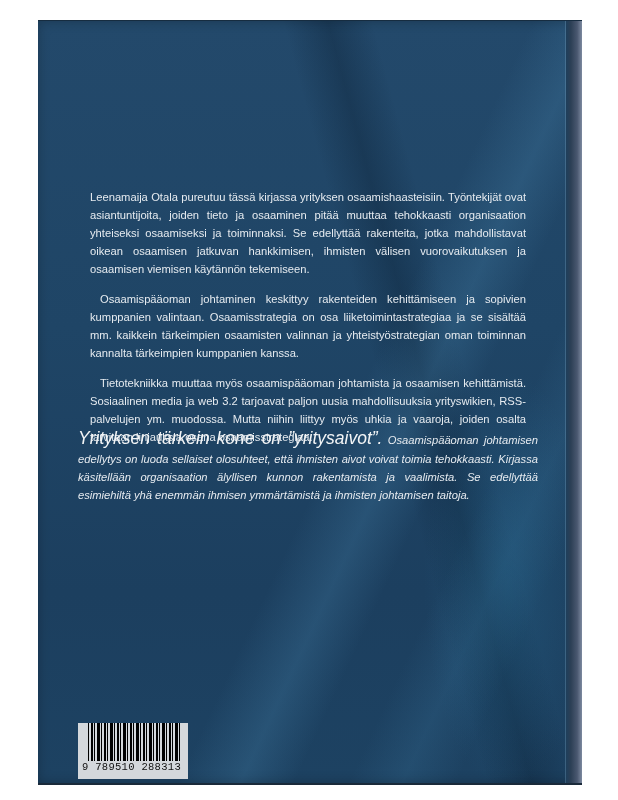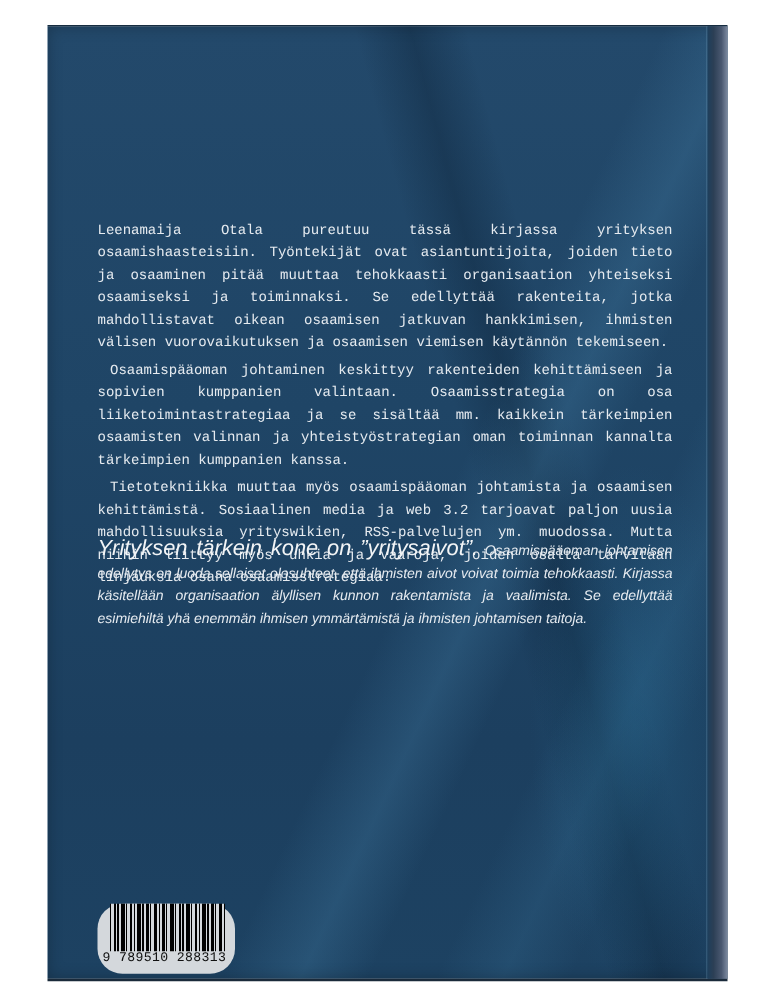--- a/index.html
+++ b/index.html
@@ -25,36 +25,35 @@
     background:rgba(120,160,190,0.35);
   }
   .heading {
     position:absolute; left:40px; top:64px; width:480px;
     color:#f2f4f6; font-size:17.5px; line-height:21px; letter-spacing:0.05px;
   }
   .body {
     position:absolute; left:40px; top:155px; width:460px;
     color:#e6ebf0; font-size:11.2px; line-height:18px; text-align:justify;
   }
-  .body p { margin:0;font-family:Liberation Mono, monospace; }
+  .body p { margin:12px; }
   .body p.indent { text-indent:10px; margin-top:4px; }
   .tagline {
     position:absolute; left:40px; top:405px; width:460px;
     color:#e6ebf0; font-size:11.2px; line-height:18px; text-align:justify;font-style:italic;
   }
   .tagline .big { font-size:17.5px; color:#f2f4f6; line-height:24px; }
   .credits {
     position:absolute; left:40px; top:625px; width:300px;
     color:#dfe6ec; font-size:9.6px; line-height:12.8px;
   }
   .credits div { white-space:nowrap; }
   .barcode {
     position:absolute; left:40px; top:702px; width:110px; height:56px;
     background:#d4d8dc;
-    border-radius:20px;
   }
   .bars {
     position:absolute; left:10px; top:0; width:92px; height:38px;
     background:repeating-linear-gradient(90deg,
       #000 0px, #000 1px, #d4d8dc 1px, #d4d8dc 3px,
       #000 3px, #000 5px, #d4d8dc 5px, #d4d8dc 6px,
       #000 6px, #000 7px, #d4d8dc 7px, #d4d8dc 9px,
       #000 9px, #000 12px, #d4d8dc 12px, #d4d8dc 13px);
   }
   .barcode-digits {

